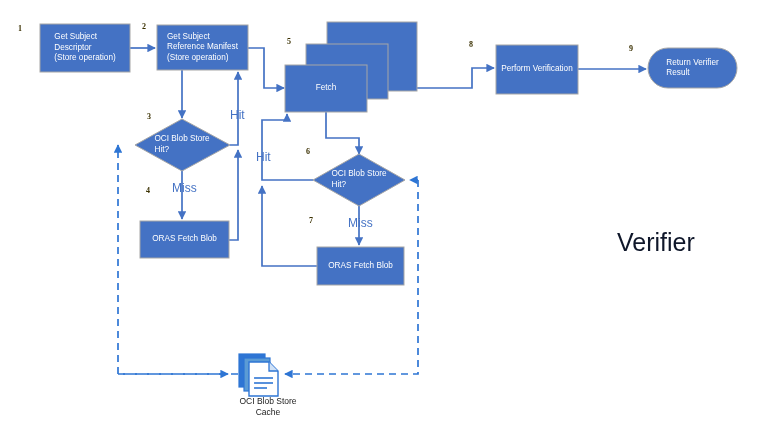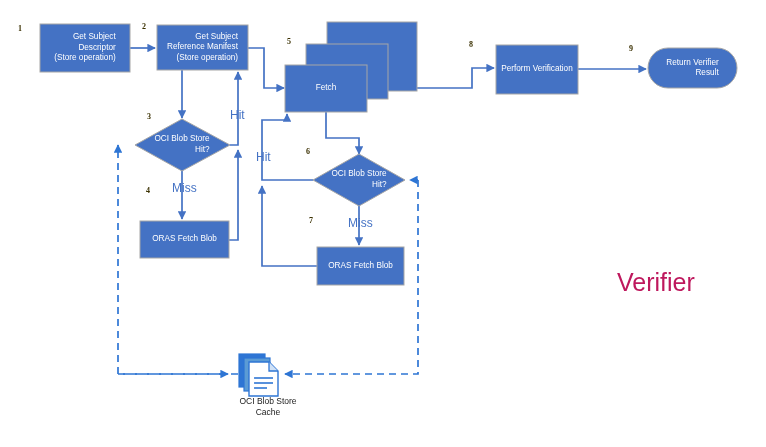--- a/index.html
+++ b/index.html
@@ -19,21 +19,21 @@
     left: 0;
     top: 0;
     width: 766px;
     height: 447px;
   }
   .node-label {
     position: absolute;
     color: #ffffff;
     font-size: 8.2px;
     line-height: 10.5px;
-    text-align: right;
+    text-align: left;
     pointer-events: none;
     white-space: pre-line;
     display: flex;
     align-items: center;
     justify-content: center;
     border-radius: 17px;
   }
   .step-num {
     position: absolute;
     color: #3a3000;
@@ -50,24 +50,23 @@
   .cache-label {
     position: absolute;
     color: #1a1a1a;
     font-size: 8.5px;
     line-height: 11px;
     text-align: center;
     white-space: pre-line;
   }
   .title-word {
     position: absolute;
-    color: #be185d;
+    color: #0f172a;
     font-size: 25px;
     font-family: "Liberation Sans", sans-serif;
-    margin-top: 40px;
   }
 </style>
 </head>
 <body>
 
 <svg id="canvas" viewBox="0 0 766 447" xmlns="http://www.w3.org/2000/svg">
   <defs>
     <marker id="arrow" viewBox="0 0 10 10" refX="9" refY="5" markerWidth="5" markerHeight="5" orient="auto-start-reverse">
       <path d="M 0 0 L 10 5 L 0 10 z" fill="#4472C4"></path>
     </marker>

